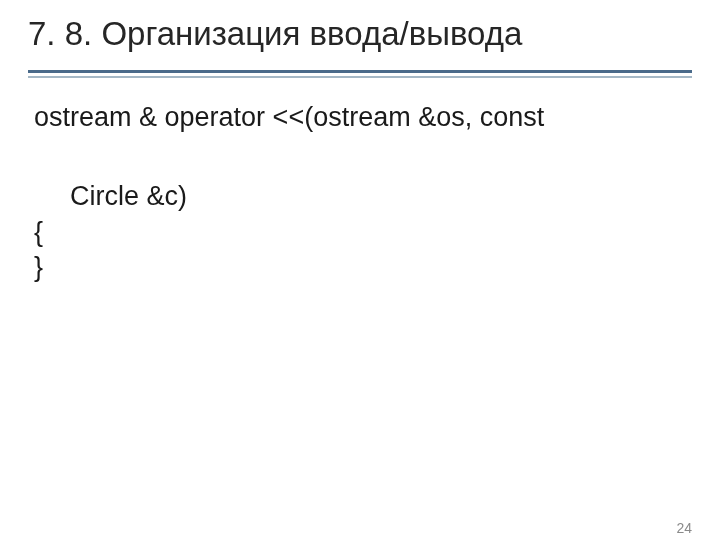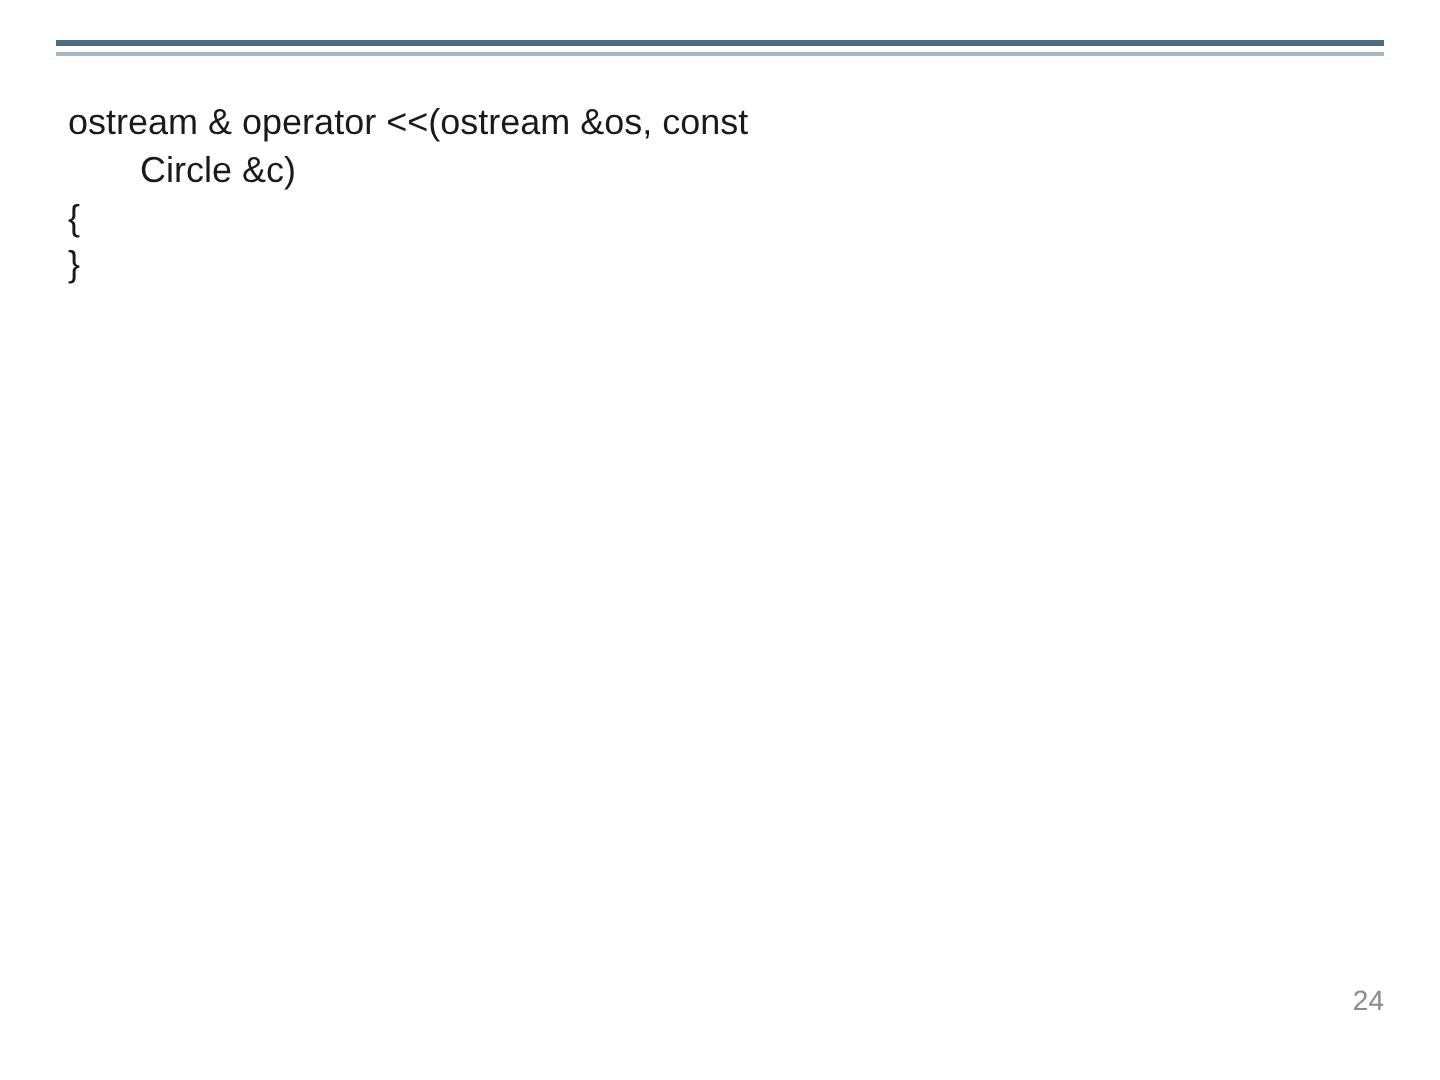--- a/index.html
+++ b/index.html
@@ -37,44 +37,46 @@
     background: #4a6a8a;
   }
   .rule .line2 {
     height: 2px;
     background: #8fa6b8;
     margin-top: 3px;
     opacity: 0.8;
   }
   .body {
     padding: 22px 34px 0 34px;
-    font-size: 18px;
+    font-size: 27px;
     line-height: 1.32;
     color: #1a1a1a;
   }
   .code-line {
     white-space: pre;
     font-family: Arial, Helvetica, sans-serif;
   }
   .indent {
     padding-left: 36px;
+    margin-top: 44px;
   }
   .pagenum {
     position: absolute;
     right: 28px;
-    bottom: 32px;
+    bottom: 4px;
     font-size: 14px;
     color: #8a8a8a;
   }
 </style>
 </head>
 <body>
 
 <div class="slide">
   <div class="title-wrap">
+    <h1 class="title">7. 8. Организация ввода/вывода</h1>
     <div class="rule">
       <div class="line1"></div>
       <div class="line2"></div>
     </div>
   </div>
 
   <div class="body">
     <div class="code-line">ostream &amp; operator &lt;&lt;(ostream &amp;os, const</div>
     <div class="code-line indent">Circle &amp;c)</div>
     <div class="code-line">{</div>

